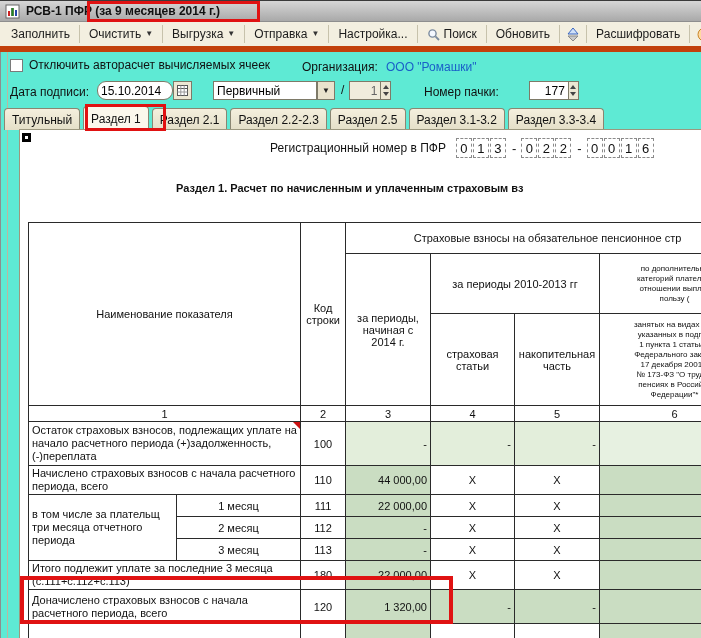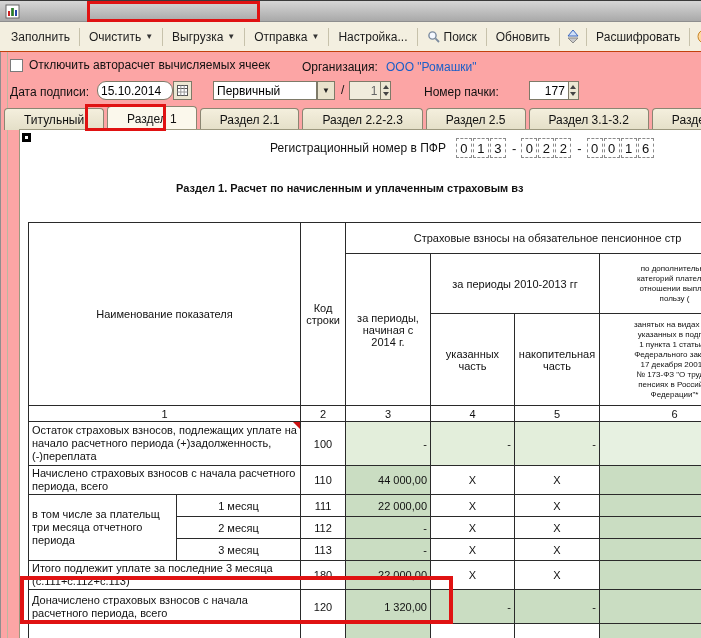--- a/index.html
+++ b/index.html
@@ -10,27 +10,27 @@
     clip-path:polygon(0 0,689 0,685 9px,693px 20px,686px 33px,694px 47px,687px 60px,695px 74px,687px 88px,693px 103px,686px 117px,694px 131px,687px 146px,693px 160px,686px 175px,694px 189px,687px 204px,694px 218px,686px 233px,693px 247px,687px 262px,695px 276px,687px 291px,693px 305px,686px 320px,694px 334px,687px 349px,693px 363px,686px 378px,694px 392px,687px 407px,694px 421px,686px 436px,693px 450px,687px 465px,695px 479px,687px 494px,693px 508px,686px 523px,694px 537px,687px 552px,693px 566px,686px 581px,693px 595px,688px 610px,676px 626px,660px 616px,644px 628px,628px 618px,612px 630px,596px 620px,580px 632px,564px 620px,548px 630px,532px 618px,516px 629px,500px 619px,484px 631px,468px 621px,452px 630px,436px 618px,420px 629px,404px 619px,388px 632px,372px 620px,356px 630px,340px 618px,324px 628px,308px 618px,292px 630px,276px 620px,260px 631px,244px 619px,228px 629px,212px 618px,196px 630px,180px 620px,164px 632px,148px 620px,132px 630px,116px 618px,100px 629px,84px 619px,68px 631px,52px 621px,36px 629px,20px 618px,8px 626px,0 620px);
   }
   
   .titlebar{position:absolute;left:0;top:0;width:701px;height:22px;
     background:linear-gradient(#d6d6d6,#a9a9a9);border-top:1px solid #3a3a3a;border-bottom:1px solid #8e8e8e;
     display:flex;align-items:center;box-sizing:border-box;padding-left:5px;}
   .titlebar .wicon{width:15px;height:15px;margin-right:6px;flex:0 0 auto;}
   .titlebar .ttext{font-size:12px;font-weight:bold;color:#111;white-space:nowrap;}
   
   .toolbar{position:absolute;left:0;top:22px;width:701px;height:30px;background:#f3efe0;
-    border-bottom:1px solid #c2410c;display:flex;align-items:center;box-sizing:border-box;padding-left:4px;}
+    border-bottom:6px solid #c2410c;display:flex;align-items:center;box-sizing:border-box;padding-left:4px;}
   .tbtn{display:flex;align-items:center;gap:4px;padding:4px 7px;font-size:12px;color:#1c1c1c;white-space:nowrap;border-radius:2px;}
   .tbtn .dd{font-size:8px;color:#333;line-height:8px;}
   .tsep{width:1px;height:18px;background:#c7c2ab;margin:0 2px;flex:0 0 auto;}
   .iconbtn{padding:3px 5px;}
   
-  .workspace{position:absolute;left:0;top:52px;width:701px;height:586px;background:#fca5a5;}
+  .workspace{position:absolute;left:0;top:52px;width:701px;height:586px;background:#5eead4;}
   .leftframe{position:absolute;left:7px;top:0;bottom:0;width:1px;background:#bcb7a0;}
   .leftborder{position:absolute;left:0;top:0;bottom:0;width:1px;background:#8e8e8e;}
   .row-check{position:absolute;left:10px;top:6px;display:flex;align-items:center;font-size:12px;color:#111;}
   .checkbox{width:13px;height:13px;background:#fff;border:1px solid #7a7a7a;margin-right:6px;box-sizing:border-box;}
   .org-label{position:absolute;left:302px;top:8px;font-size:12px;color:#111;}
   .org-value{position:absolute;left:386px;top:8px;font-size:12px;color:#1a5fc8;white-space:nowrap;}
   .lbl{font-size:12px;color:#111;white-space:nowrap;}
   .date-label{position:absolute;left:10px;top:33px;}
   .field{box-sizing:border-box;border:1px solid #7e7a68;background:#fff;font-size:12px;font-family:"Liberation Sans",sans-serif;padding:2px 3px;height:19px;}
   .date-field{position:absolute;left:97px;top:29px;width:76px;border-radius:9px;}
@@ -42,21 +42,21 @@
   .spin input{box-sizing:border-box;border:1px solid #7e7a68;font-size:12px;font-family:"Liberation Sans",sans-serif;text-align:right;padding:2px 3px;height:19px;width:100%;}
   .spin .btns{width:13px;height:19px;border:1px solid #7e7a68;border-left:none;background:#ece7d3;box-sizing:border-box;display:flex;flex-direction:column;align-items:center;justify-content:space-evenly;}
   .tri-up{width:0;height:0;border-left:3px solid transparent;border-right:3px solid transparent;border-bottom:4px solid #444;}
   .tri-down{width:0;height:0;border-left:3px solid transparent;border-right:3px solid transparent;border-top:4px solid #444;}
   .spin1{left:349px;top:29px;width:42px;}
   .spin1 input{background:#f0ecdc;color:#666;}
   .batch-label{position:absolute;left:424px;top:33px;}
   .spin177{left:515px;top:29px;width:50px;padding-left:14px;}
   
   .tabs{position:absolute;left:4px;top:54px;height:24px;display:flex;align-items:flex-end;white-space:nowrap;}
-  .tab{display:inline-block;box-sizing:border-box;height:22px;padding:4px 19px 0;margin-right:3px;font-size:12px;color:#111;
+  .tab{display:inline-block;box-sizing:border-box;height:22px;padding:4px 7px 0;margin-right:3px;font-size:12px;color:#111;
     border:1px solid #8a8672;border-bottom:none;border-radius:4px 4px 0 0;background:linear-gradient(#f4efdd,#e4dfc8);}
   .tab.active{background:#fbf8ec;height:24px;padding-top:5px;}
   
   .form{position:absolute;left:19px;top:77px;right:-60px;bottom:-60px;background:#fff;border-left:1px solid #9c987f;border-top:1px solid #9c987f;}
   .anchor{position:absolute;left:2px;top:3px;width:9px;height:9px;background:#000;}
   .anchor::after{content:"";position:absolute;left:3px;top:3px;width:3px;height:3px;background:#fff;}
   .reg-row{position:absolute;left:250px;top:8px;display:flex;align-items:center;white-space:nowrap;}
   .reg-label{font-size:12px;color:#111;margin-right:10px;}
   .digit{display:inline-block;width:16px;height:20px;border:1px dashed #8a8a8a;box-sizing:border-box;margin-right:1px;
     font-size:13px;text-align:center;line-height:19px;color:#111;background:#fff;}
@@ -92,20 +92,21 @@
   <div class="shot">
 
     <div class="titlebar">
       <svg class="wicon" viewBox="0 0 15 15">
         <rect x="1" y="1" width="13" height="13" fill="#fff" stroke="#666"></rect>
         <rect x="3" y="7" width="2" height="5" fill="#cc2222"></rect>
         <rect x="6.5" y="4" width="2" height="8" fill="#22882"></rect>
         <rect x="6.5" y="4" width="2" height="8" fill="#228822"></rect>
         <rect x="10" y="6" width="2" height="6" fill="#2244aa"></rect>
       </svg>
+      <span class="ttext">РСВ-1 ПФР (за 9 месяцев 2014 г.)</span>
     </div>
 
     <div class="toolbar">
       <span class="tbtn">
             <span>Заполнить</span>
           </span>
       <span class="tsep"></span>
       <span class="tbtn">
             <span>Очистить</span>
             <span class="dd">▼</span>
@@ -248,21 +249,21 @@
             <th rowspan="2" class="thc">за периоды, начиная с 2014 г.</th>
             <th colspan="2" class="thc">за периоды 2010-2013 гг</th>
             <th class="small6">
               <div>по дополнительно</div>
               <div>категорий плательщ</div>
               <div>отношении выплат</div>
               <div>пользу (</div>
             </th>
           </tr>
           <tr class="h3">
-            <th class="thc">указанных часть</th>
+            <th class="thc">страховая статьи</th>
             <th class="thc">накопительная часть</th>
             <th class="small6">
               <div>занятых на видах раб</div>
               <div>указанных в подпун</div>
               <div>1 пункта 1 статьи 2</div>
               <div>Федерального закона</div>
               <div>17 декабря 2001 г.</div>
               <div>№ 173-ФЗ "О трудов</div>
               <div>пенсиях в Российск</div>
               <div>Федерации"*</div>

